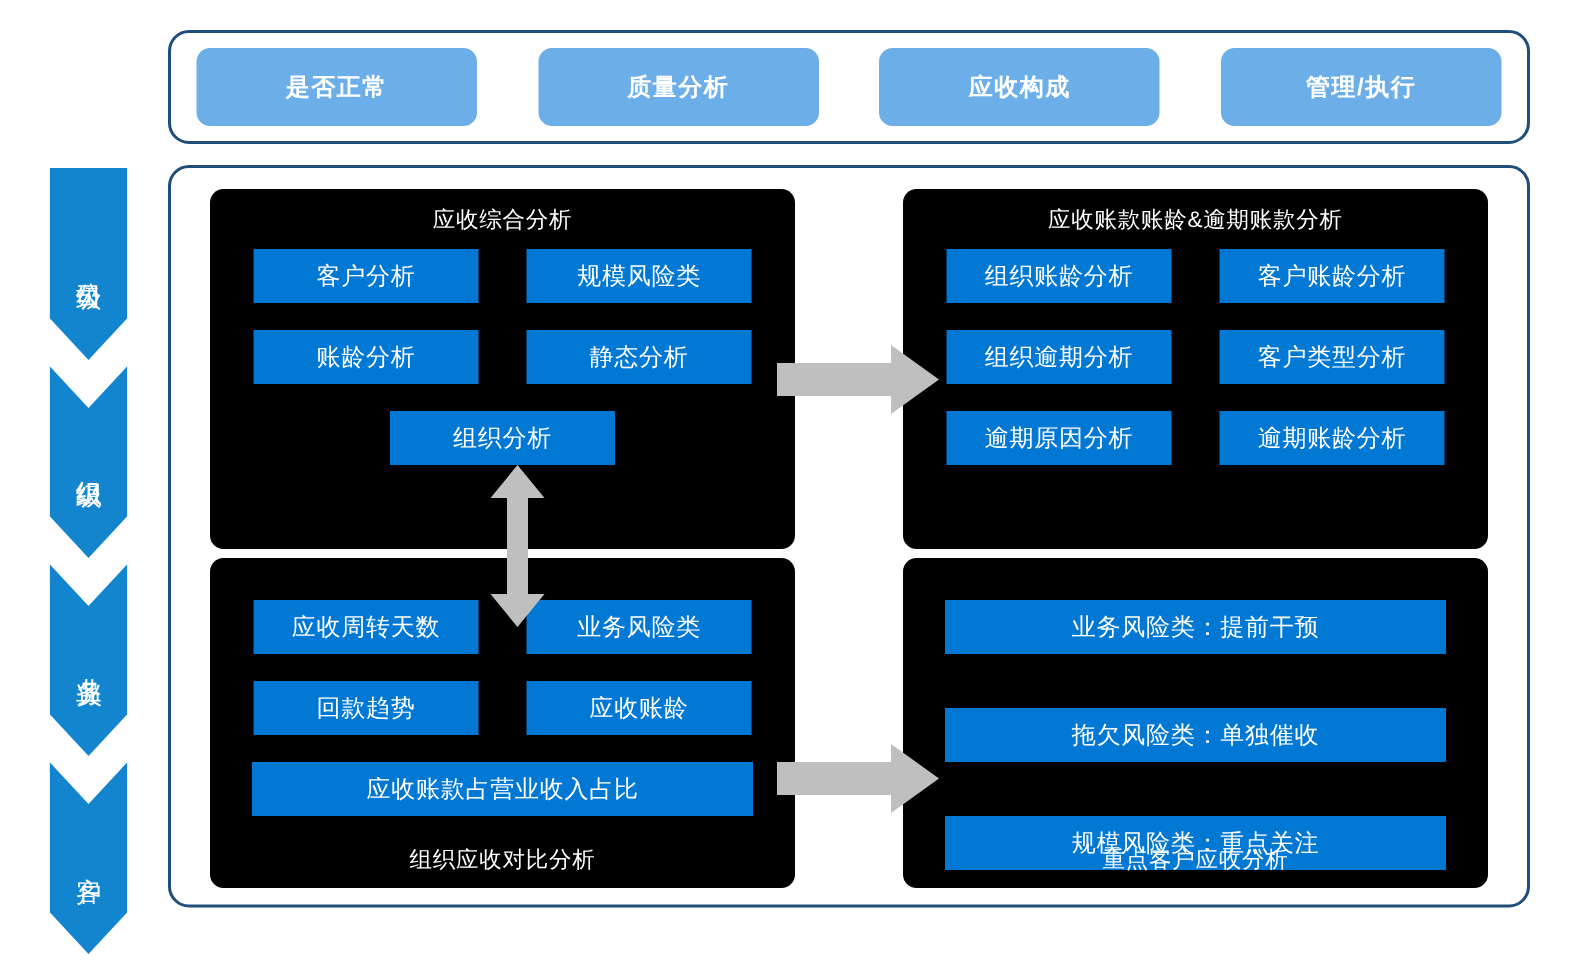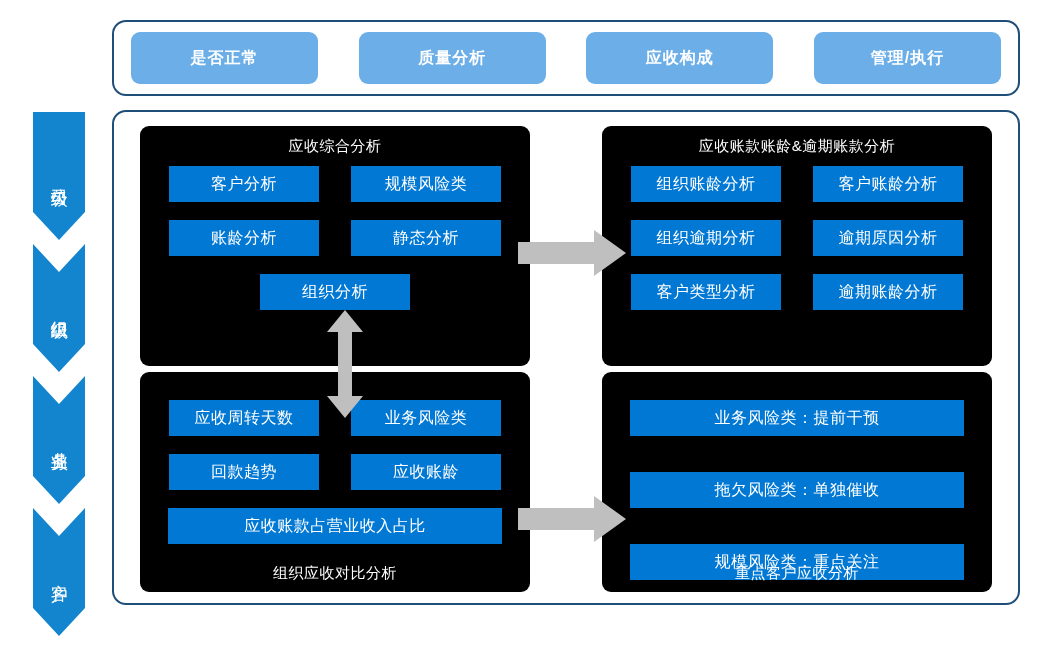--- a/index.html
+++ b/index.html
@@ -137,22 +137,22 @@
         <div class="item half">组织分析</div>
       </div>
     </div>
 
     <div class="panel p-tr">
       <div class="panel-title top">应收账款账龄&amp;逾期账款分析</div>
       <div class="btn-grid grid-tr">
         <div class="item half">组织账龄分析</div>
         <div class="item half">客户账龄分析</div>
         <div class="item half">组织逾期分析</div>
+        <div class="item half">客户类型分析</div>
         <div class="item half">逾期原因分析</div>
-        <div class="item half">客户类型分析</div>
         <div class="item half">逾期账龄分析</div>
       </div>
     </div>
 
     <div class="panel p-bl">
       <div class="btn-grid grid-bl">
         <div class="item half">应收周转天数</div>
         <div class="item half">业务风险类</div>
         <div class="item half">回款趋势</div>
         <div class="item half">应收账龄</div>

